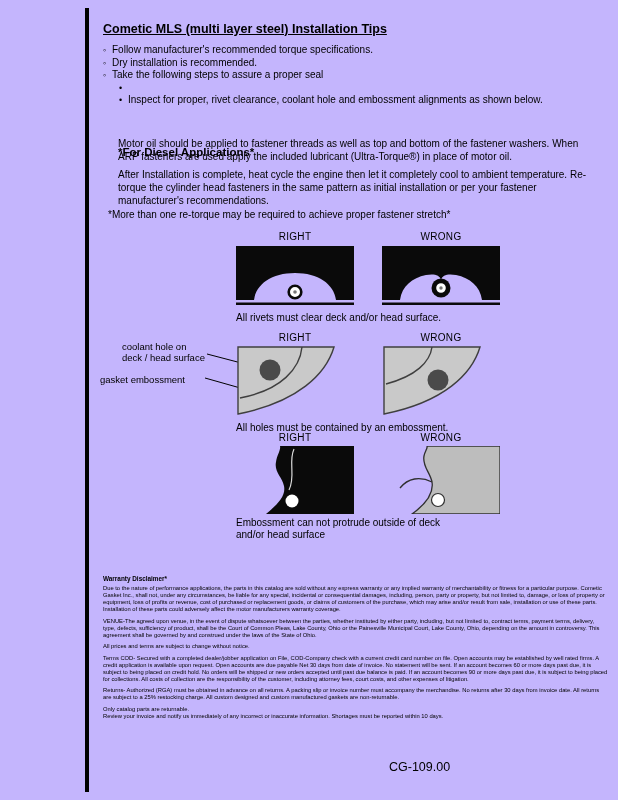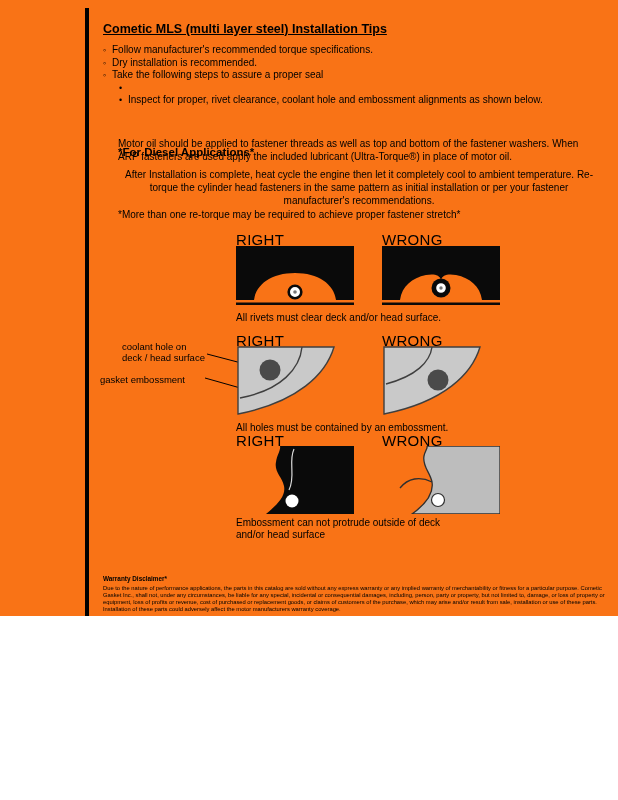--- a/index.html
+++ b/index.html
@@ -1,28 +1,28 @@
 <!DOCTYPE html>
 <html><head>
 <meta charset="utf-8">
 <style>
   html,body{margin:0;padding:0;background:#fff;}
-  .page{position:relative;width:618px;height:616px;background:#f97316;overflow:hidden;
+  .page{position:relative;width:618px;height:800px;background:#c4b5fd;overflow:hidden;
         font-family:"Liberation Sans", sans-serif;color:#000;}
   .vrule{position:absolute;left:85px;top:8px;width:4px;height:784px;background:#000;}
   .doc-title{position:absolute;left:103px;top:22px;font-size:12.5px;font-weight:bold;
              text-decoration:underline;white-space:nowrap;}
   .tips{position:absolute;left:101px;top:44px;width:480px;font-size:10px;}
   .b-row{display:flex;gap:4px;line-height:12.5px;}
   .b-row .mk{width:7px;flex:0 0 7px;text-align:center;font-size:9px;}
   .sub{margin-left:16px;}
   .diesel-h{position:absolute;left:118px;top:118px;font-size:11.5px;font-weight:bold;margin-top:28px;}
   .para{position:absolute;left:118px;width:482px;font-size:10px;line-height:13px;}
-  .note{position:absolute;left:118px;top:209px;font-size:10px;}
-  .dg-label{position:absolute;width:118px;font-size:15px;letter-spacing:.3px;}
+  .note{position:absolute;left:108px;top:209px;font-size:10px;}
+  .dg-label{position:absolute;width:118px;text-align:center;font-size:10px;letter-spacing:.3px;}
   .dg-box{position:absolute;width:118px;}
   .caption{position:absolute;font-size:10px;line-height:12px;}
   .side-label{position:absolute;font-size:9.5px;line-height:11px;}
   .legal{position:absolute;left:103px;top:585px;width:505px;font-size:5.8px;line-height:7px;}
   .legal p{margin:0 0 4.5px 0;}
   .legal p.tight{margin-bottom:0;}
   .legal-h{position:absolute;left:103px;top:575px;font-size:6.4px;font-weight:bold;}
   .page-code{position:absolute;left:389px;top:760px;font-size:12.5px;}
   svg{display:block;}
 </style>
@@ -51,21 +51,21 @@
       <span class="mk">•</span>
     </div>
     <div class="b-row sub">
       <span class="mk">•</span>
       <span>Inspect for proper, rivet clearance, coolant hole and embossment alignments as shown below.</span>
     </div>
   </div>
 
   <div class="diesel-h">*For Diesel Applications*</div>
   <div class="para" style="top:137px;">Motor oil should be applied to fastener threads as well as top and bottom of the fastener washers. When ARP fasteners are used apply the included lubricant (Ultra-Torque®) in place of motor oil.</div>
-  <div class="para" style="top:168px;text-align:center;">After Installation is complete, heat cycle the engine then let it completely cool to ambient temperature. Re-torque the cylinder head fasteners in the same pattern as initial installation or per your fastener manufacturer's recommendations.</div>
+  <div class="para" style="top:168px;">After Installation is complete, heat cycle the engine then let it completely cool to ambient temperature. Re-torque the cylinder head fasteners in the same pattern as initial installation or per your fastener manufacturer's recommendations.</div>
   <div class="note">*More than one re-torque may be required to achieve proper fastener stretch*</div>
 
   <div class="dg-label" style="left:236px;top:231px;">RIGHT</div>
   <div class="dg-label" style="left:382px;top:231px;">WRONG</div>
 
   <div class="dg-box" style="left:236px;top:246px;">
     <svg width="118" height="62" viewBox="0 0 118 62">
       <path d="M0,0 H118 V54 H100 C98,38 82,27 59,27 C36,27 20,38 18,54 H0 Z" fill="#0a0a0a"></path>
       <rect x="0" y="56.5" width="118" height="2.5" fill="#0a0a0a"></rect>
       <circle cx="59" cy="46" r="6.3" fill="#ffffff" stroke="#0a0a0a" stroke-width="2.6"></circle>

